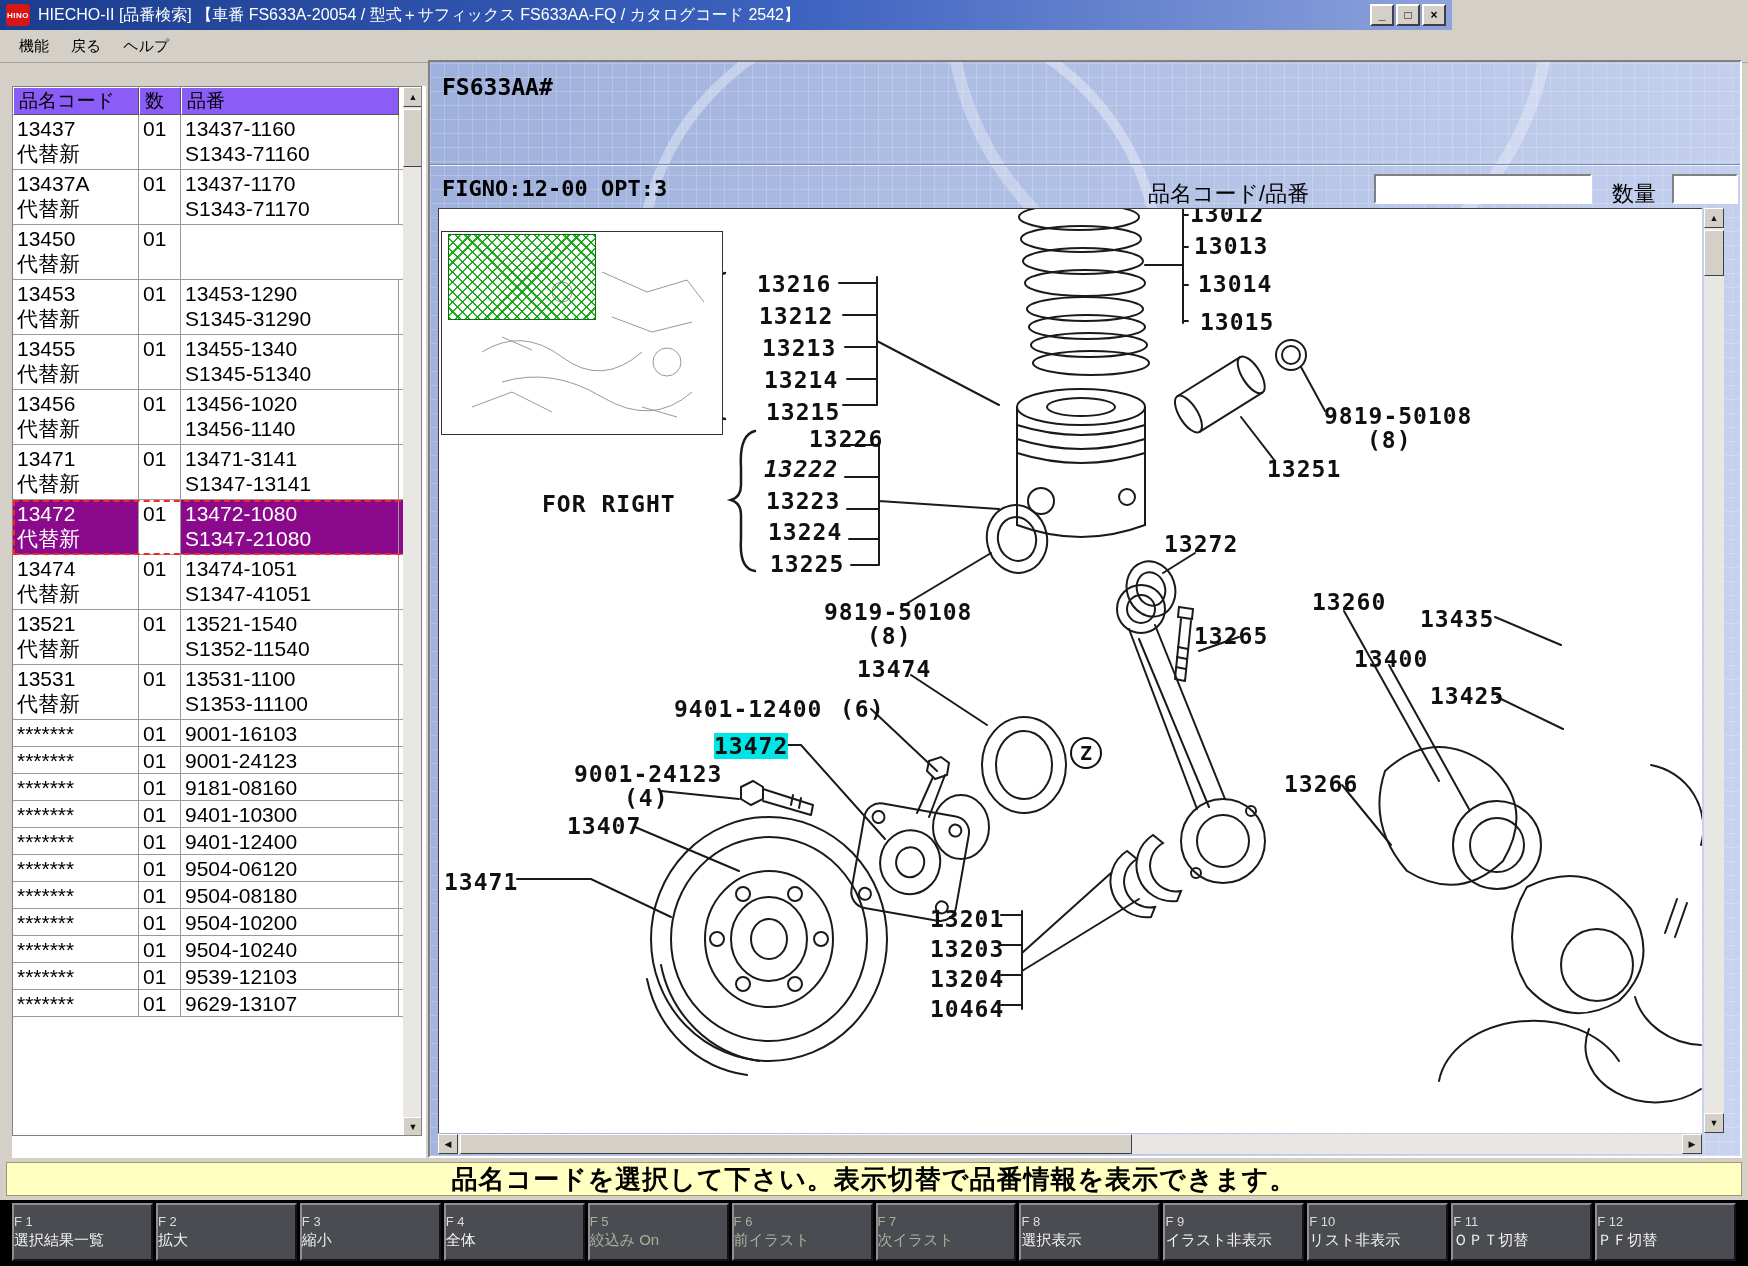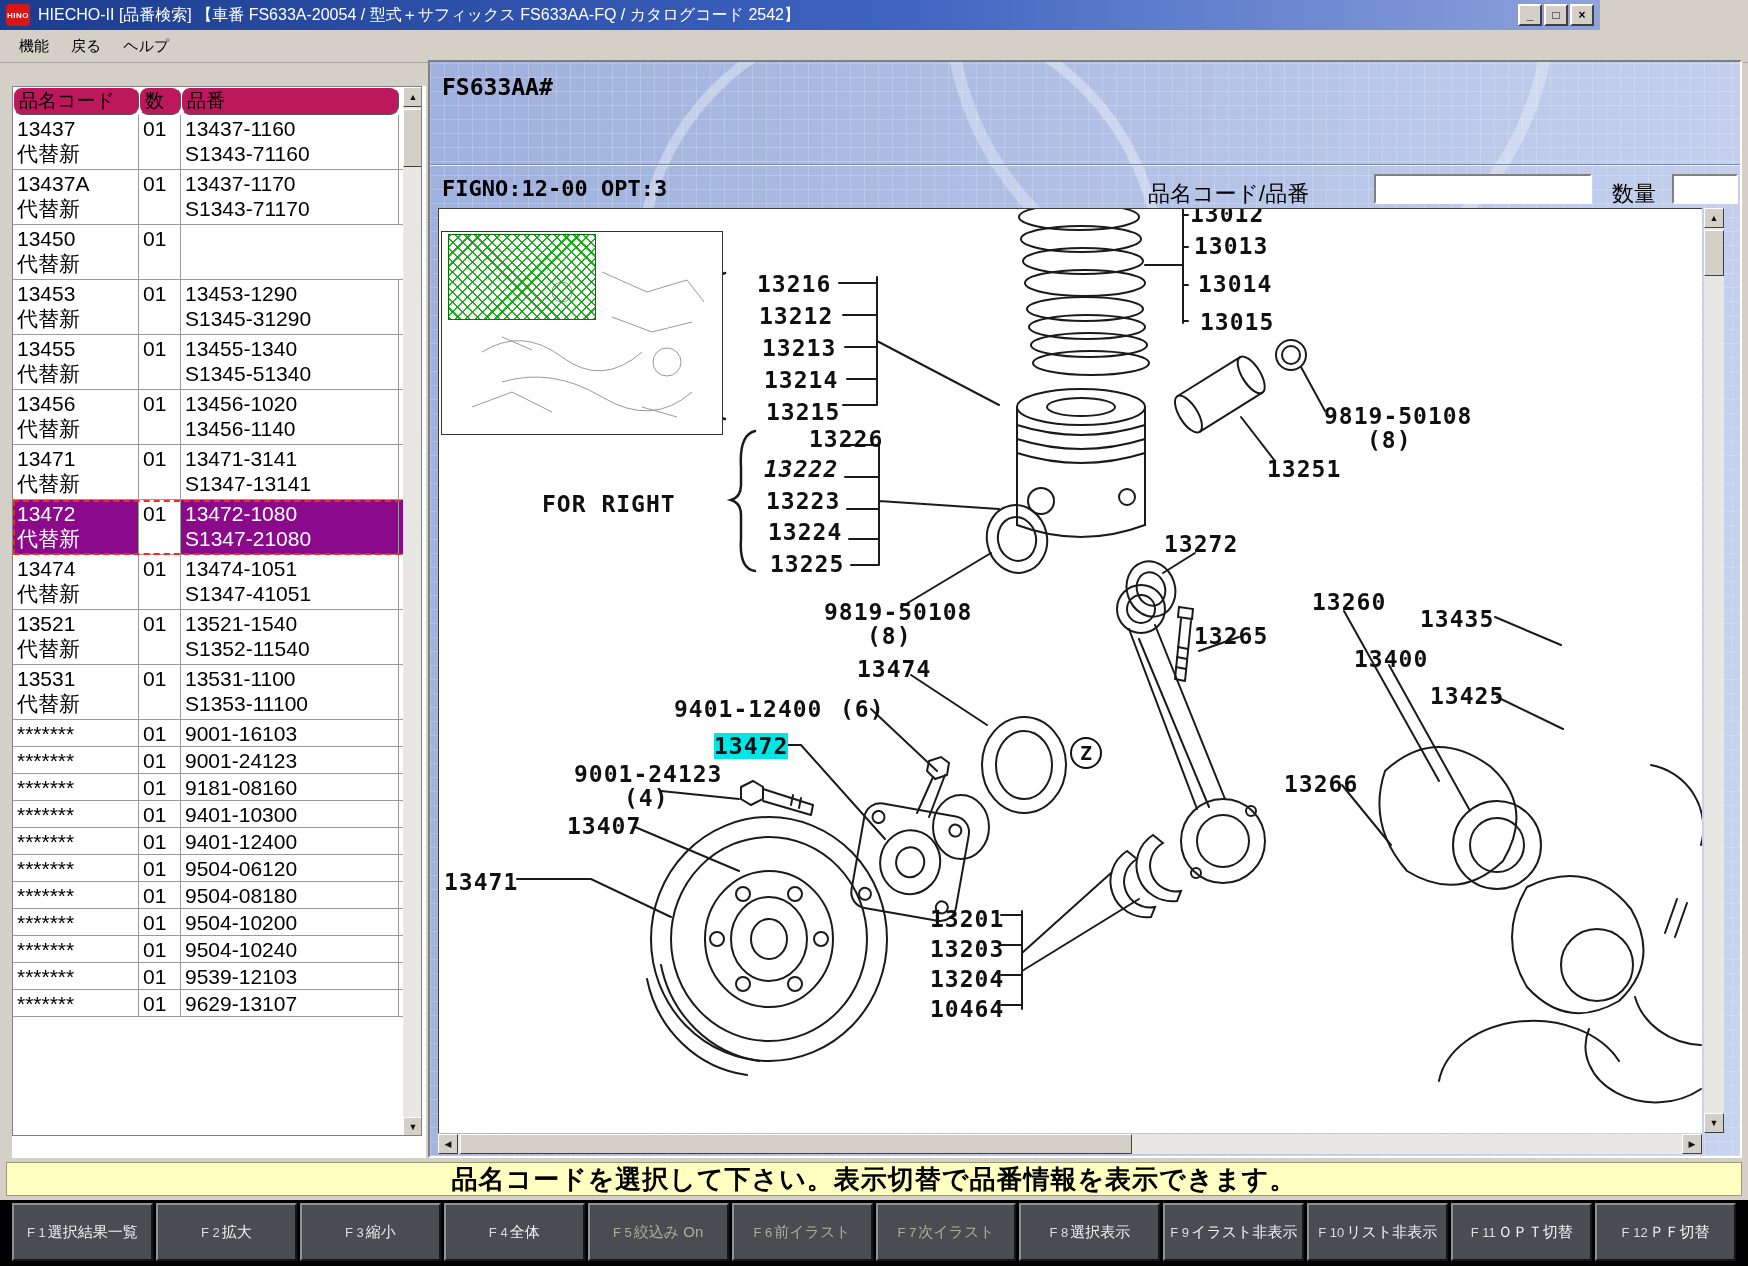--- a/index.html
+++ b/index.html
@@ -5,21 +5,21 @@
   * { margin:0; padding:0; box-sizing:border-box; }
   html,body { width:1748px; height:1266px; overflow:hidden; }
   body {
     font-family:"Liberation Sans","DejaVu Sans",sans-serif;
     background:#d4d0c8; position:relative; color:#000;
   }
   .bevel-out { border-top:2px solid #ffffff; border-left:2px solid #ffffff;
                border-right:2px solid #404040; border-bottom:2px solid #404040; }
 
   
-  #titlebar { position:absolute; left:0; top:0; width:1600px; height:30px;
+  #titlebar { position:absolute; left:0; top:0; width:1452px; height:30px;
     background:linear-gradient(90deg,#1b3c8e 0%,#3d63c0 55%,#8fa3dc 100%);
     display:flex; align-items:center; padding:0 6px; }
   #logo { width:24px; height:22px; background:#d81616; border-radius:4px;
     color:#fff; font-size:8px; font-weight:bold; display:flex; align-items:center;
     justify-content:center; margin-right:8px; letter-spacing:.5px; }
   #title-text { color:#fff; font-weight:normal; font-size:16px; white-space:nowrap; }
   #winbtns { margin-left:auto; display:flex; gap:2px; }
   .winbtn { width:24px; height:22px; background:#d4d0c8; font-size:12px; font-weight:bold;
     display:flex; align-items:center; justify-content:center; line-height:1; }
 
@@ -28,23 +28,23 @@
     background:#d4d0c8; display:flex; align-items:center; padding:16px 8px;
     border-bottom:1px solid #a8a4a0; font-size:15px; }
   .menu-item { padding:3px 11px; cursor:default; }
 
   
   #left-panel { position:absolute; left:12px; top:86px; width:414px; height:1072px;
     background:#fff; }
   #table-wrap { position:absolute; left:0; top:0; width:410px; height:1050px; overflow:hidden;
     border:1px solid #808080; }
   #thead { display:flex; height:28px; font-size:19px; }
-  .hcell { background:#be185d; border-top:1px solid #fff; border-left:1px solid #fff;
+  .hcell { background:#8b5cf6; border-top:1px solid #fff; border-left:1px solid #fff;
     border-right:1px solid #555; border-bottom:1px solid #555;
-    display:flex; align-items:center; padding-left:5px;border-radius:9px; }
+    display:flex; align-items:center; padding-left:5px; }
   .h-code{ width:126px; } .h-qty{ width:42px; } .h-num{ width:218px; }
   #tbody { font-size:21px; line-height:1.2; }
   .trow { display:flex; border-bottom:1px solid #9a9a9a; }
   .trow.dbl { height:55px; } .trow.sgl { height:27px; }
   .cell { border-right:1px solid #9a9a9a; padding:1px 0 0 4px; overflow:hidden; }
   .c-code { width:126px; } .c-qty { width:42px; } .c-num { width:218px; }
   .trow.sel { background:#8b0a8b; color:#fff; outline:2px dashed #ff2222; outline-offset:-2px; }
   .trow.sel .c-qty { background:#fff; color:#000; }
 
   
@@ -102,21 +102,21 @@
   
   #statusbar { position:absolute; left:6px; top:1162px; width:1736px; height:34px;
     background:#ffffc2; border:1px solid #9a9a70; display:flex; align-items:center;
     justify-content:center; font-size:26px; font-weight:bold; letter-spacing:1px; }
 
   
   #function-key-bar { position:absolute; left:0; top:1200px; width:1748px; height:66px;
     background:#000; display:flex; gap:3px; padding:3px 12px 5px; }
   .fkey { flex:1; background:#4a4c52; border-top:2px solid #8e9096; border-left:2px solid #8e9096;
     border-right:2px solid #141418; border-bottom:2px solid #141418;
-    color:#f2f2f2; display:flex; flex-direction:row; align-items:center;
+    color:#f2f2f2; display:flex; flex-direction:column; align-items:flex-start;
     justify-content:center; gap:2px; }
   .fkey .fnum { font-size:13px; color:#dcdcdc; }
   .fkey .flabel { font-size:15px; white-space:nowrap; }
   .fkey.dim .flabel, .fkey.dim .fnum { color:#a9af9b; }
 </style>
 </head>
 <body>
 
 <div id="titlebar">
   <div id="logo">HINO</div>

